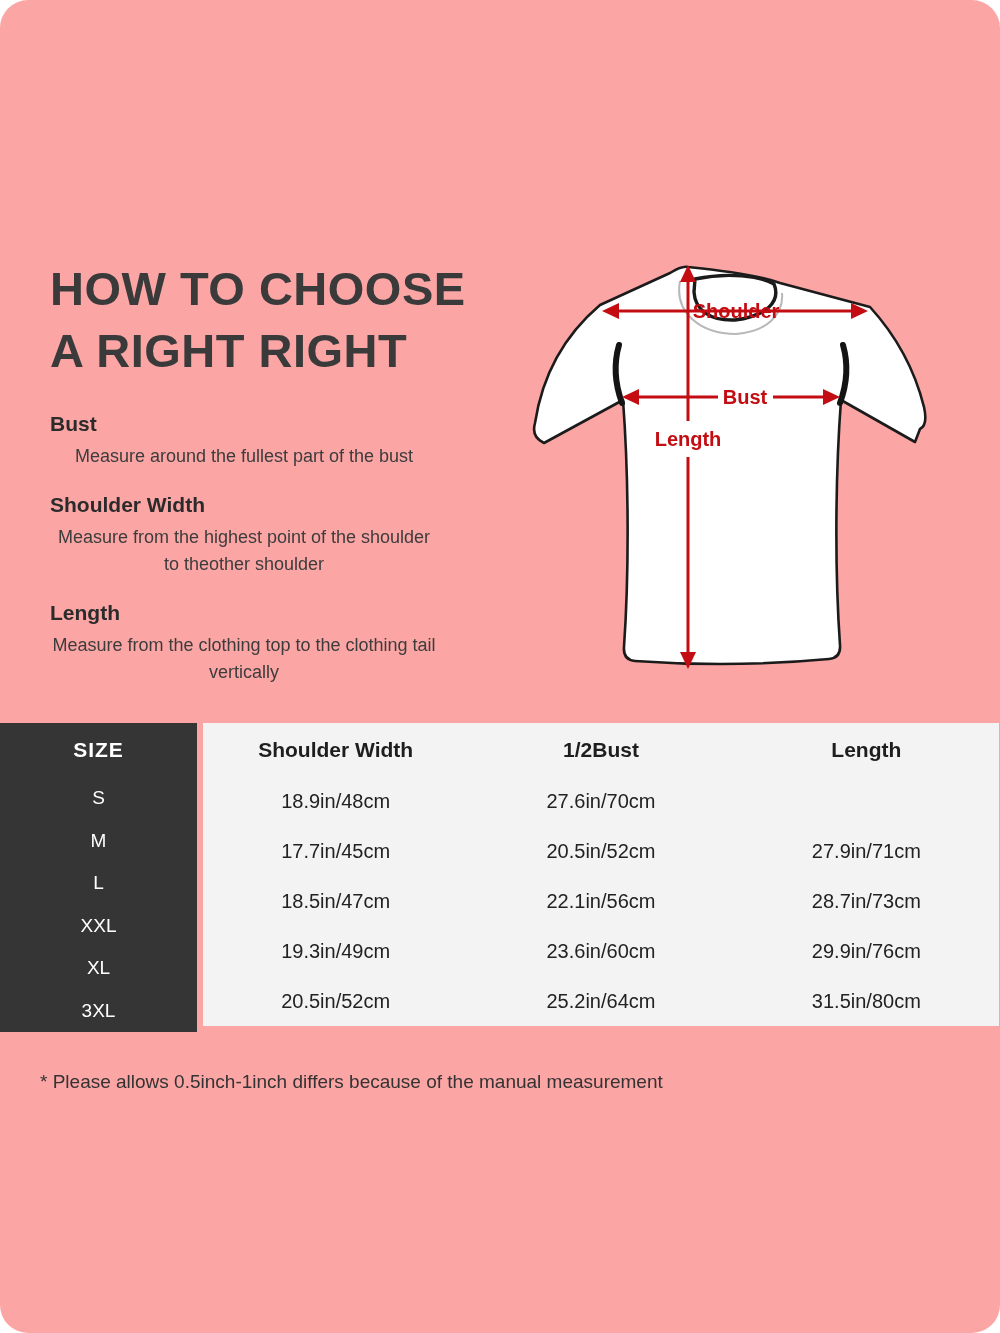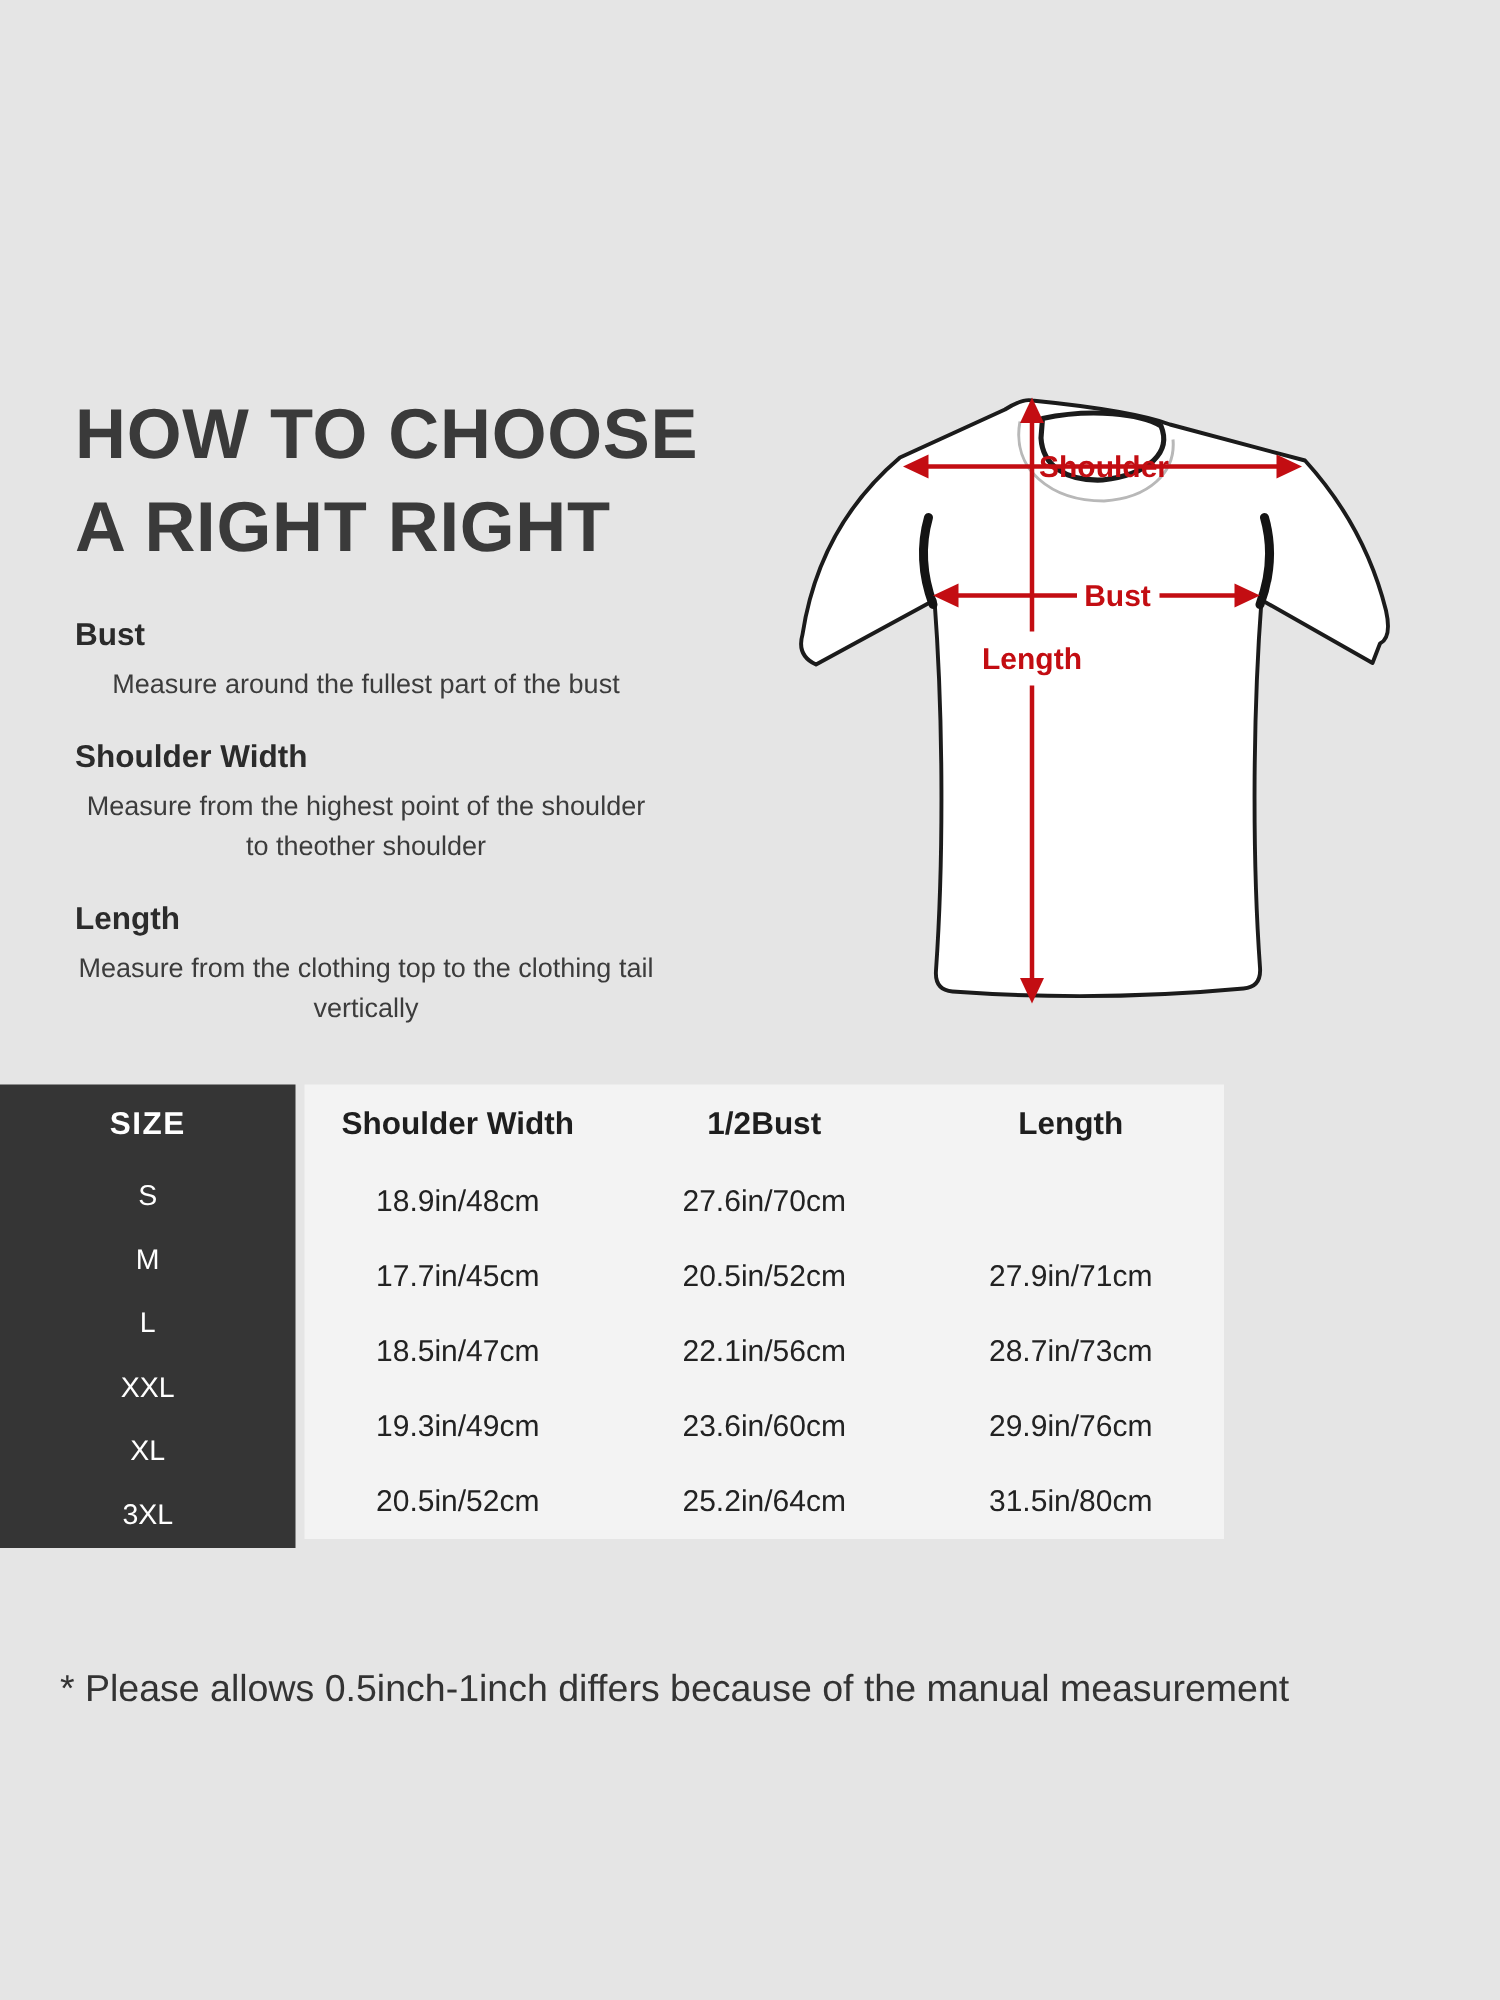--- a/index.html
+++ b/index.html
@@ -1,22 +1,23 @@
 <!DOCTYPE html>
 <html><head>
 <meta charset="utf-8">
 <style>
   * { margin:0; padding:0; box-sizing:border-box; }
   html,body { background:#ffffff; }
   .page {
     position:relative;
     width:1000px; height:1333px;
-    background:#e5e5e5;
+    background:#fca5a5;
     font-family:"Liberation Sans", sans-serif;
     overflow:hidden;
+    border-radius:28px;
   }
 
   
   .title {
     position:absolute; left:50px; top:258px;
     font-size:47px; font-weight:700; color:#3a3a3a;
     line-height:62px; letter-spacing:0.5px;
   }
 
   
@@ -30,21 +31,21 @@
   }
 
   
   .diagram { position:absolute; left:518px; top:255px; width:420px; height:420px; }
   .diagram text {
     font-family:"Liberation Sans", sans-serif;
     font-weight:700; font-size:20px;
   }
 
   
-  .size-table { position:absolute; left:0; top:723px; width:816px; height:309px;text-decoration:underline; }
+  .size-table { position:absolute; left:0; top:723px; width:999px; height:309px;text-decoration:underline; }
   .size-col {
     position:absolute; left:0; top:0; width:197px; height:100%;
     background:#353535; display:flex; flex-direction:column;
   }
   .size-col .hcell {
     height:54px; flex:none; display:flex; align-items:center; justify-content:center;
     color:#ffffff; font-size:21px; font-weight:700; letter-spacing:1px;
   }
   .size-col .rcell {
     flex:1; display:flex; align-items:center; justify-content:center;
@@ -57,21 +58,21 @@
   .data-row { display:grid; grid-template-columns:1fr 1fr 1fr; }
   .data-row.header { height:54px; flex:none; }
   .data-row.body { flex:1; }
   .data-row > div { display:flex; align-items:center; justify-content:center; }
   .data-row.header > div { font-size:21px; font-weight:700; color:#1e1e1e; }
   .data-row.body > div { font-size:20px; color:#222222; }
 
   
   .footnote {
     position:absolute; left:40px; top:1071px;
-    font-size:25px; color:#333333;margin-top:41px;
+    font-size:19px; color:#333333;
   }
 </style>
 </head>
 <body>
 
 <div class="page">
 
   <div class="title">
     <div>HOW TO CHOOSE</div>
     <div>A RIGHT RIGHT</div>

